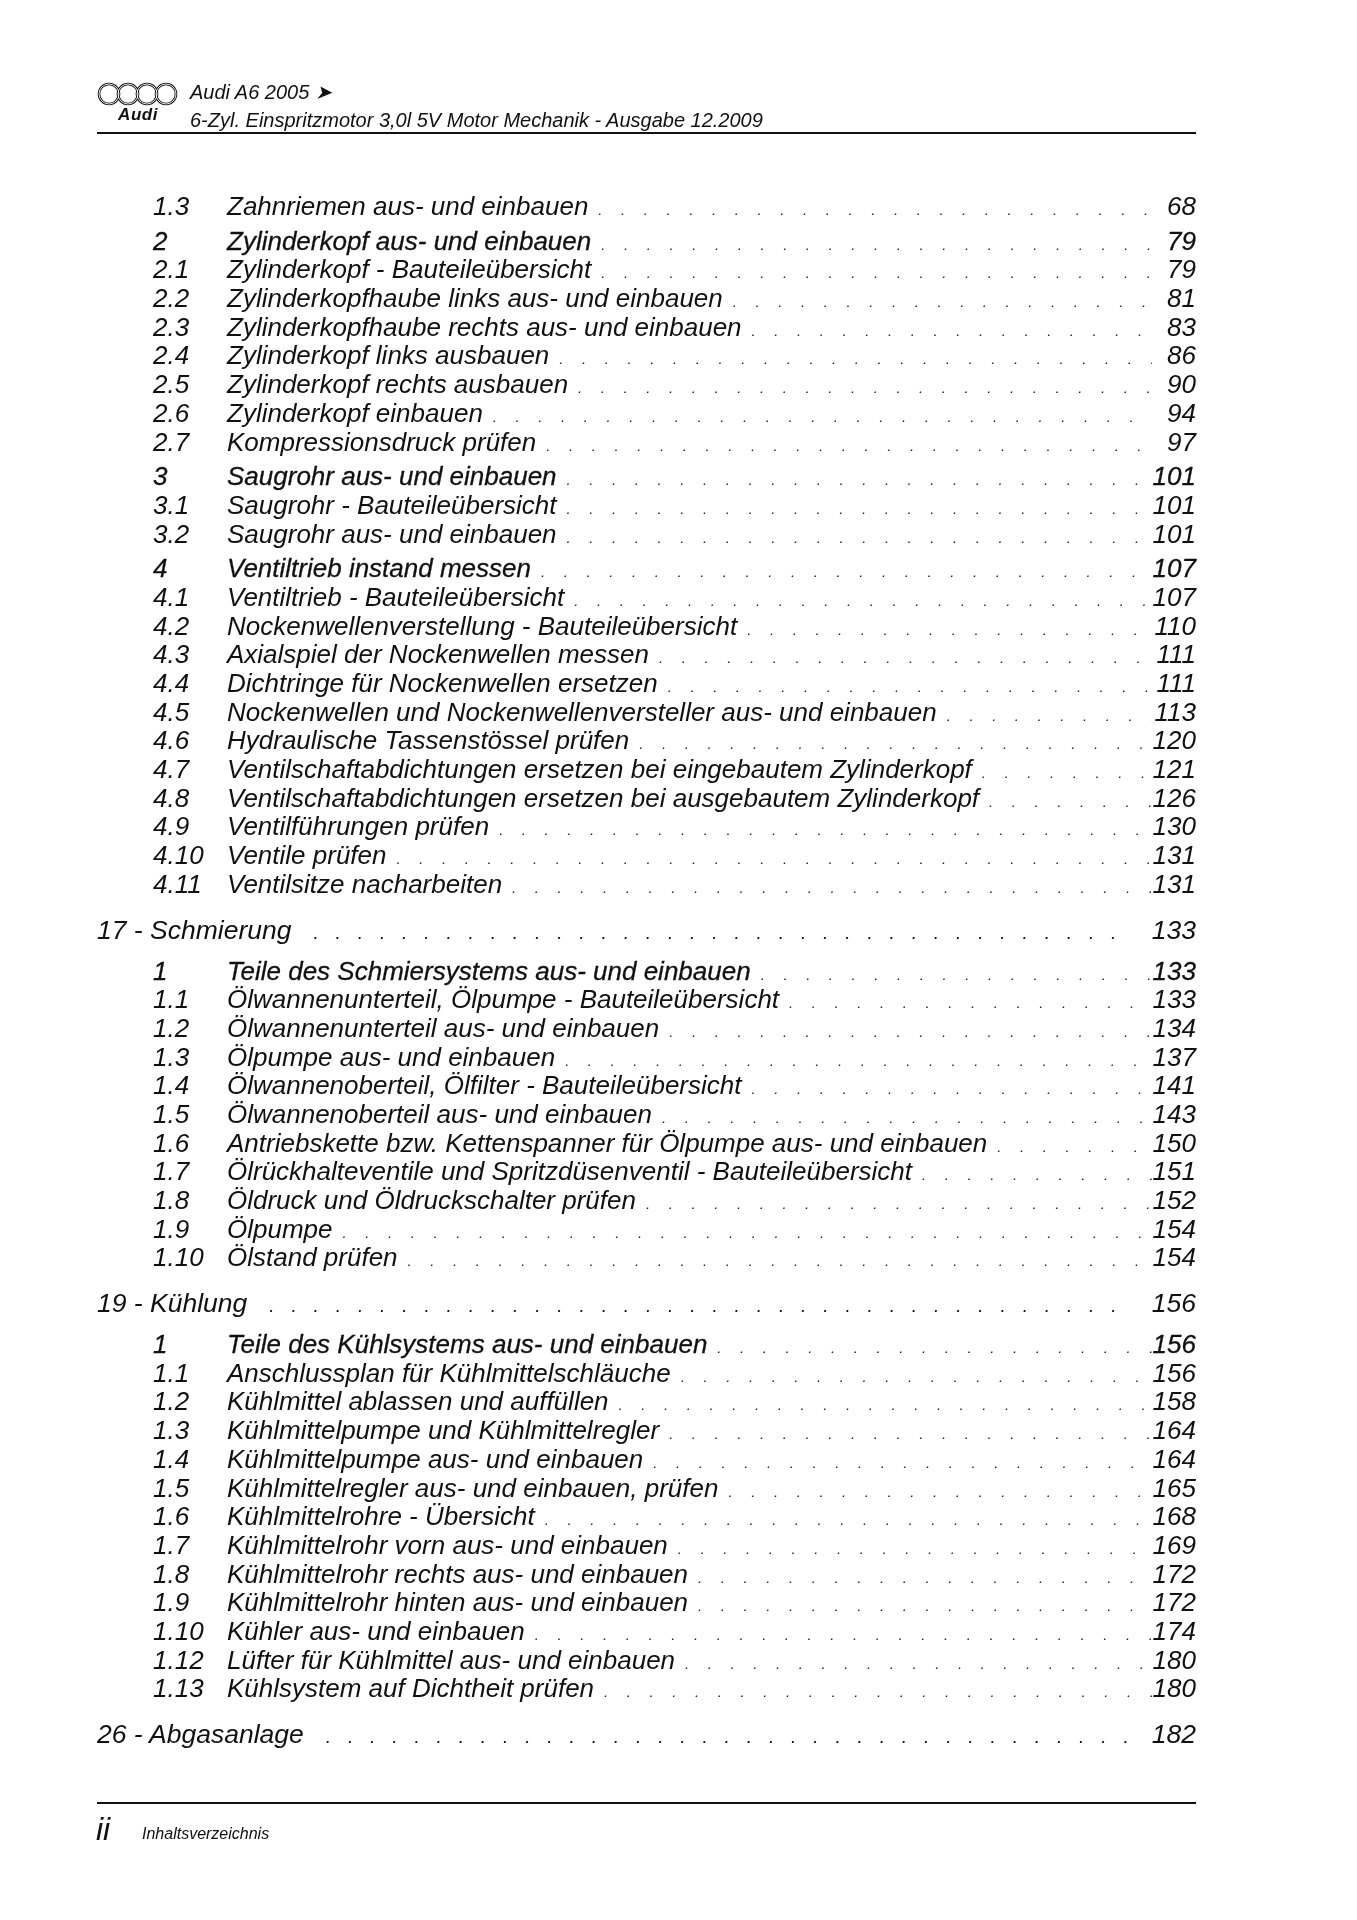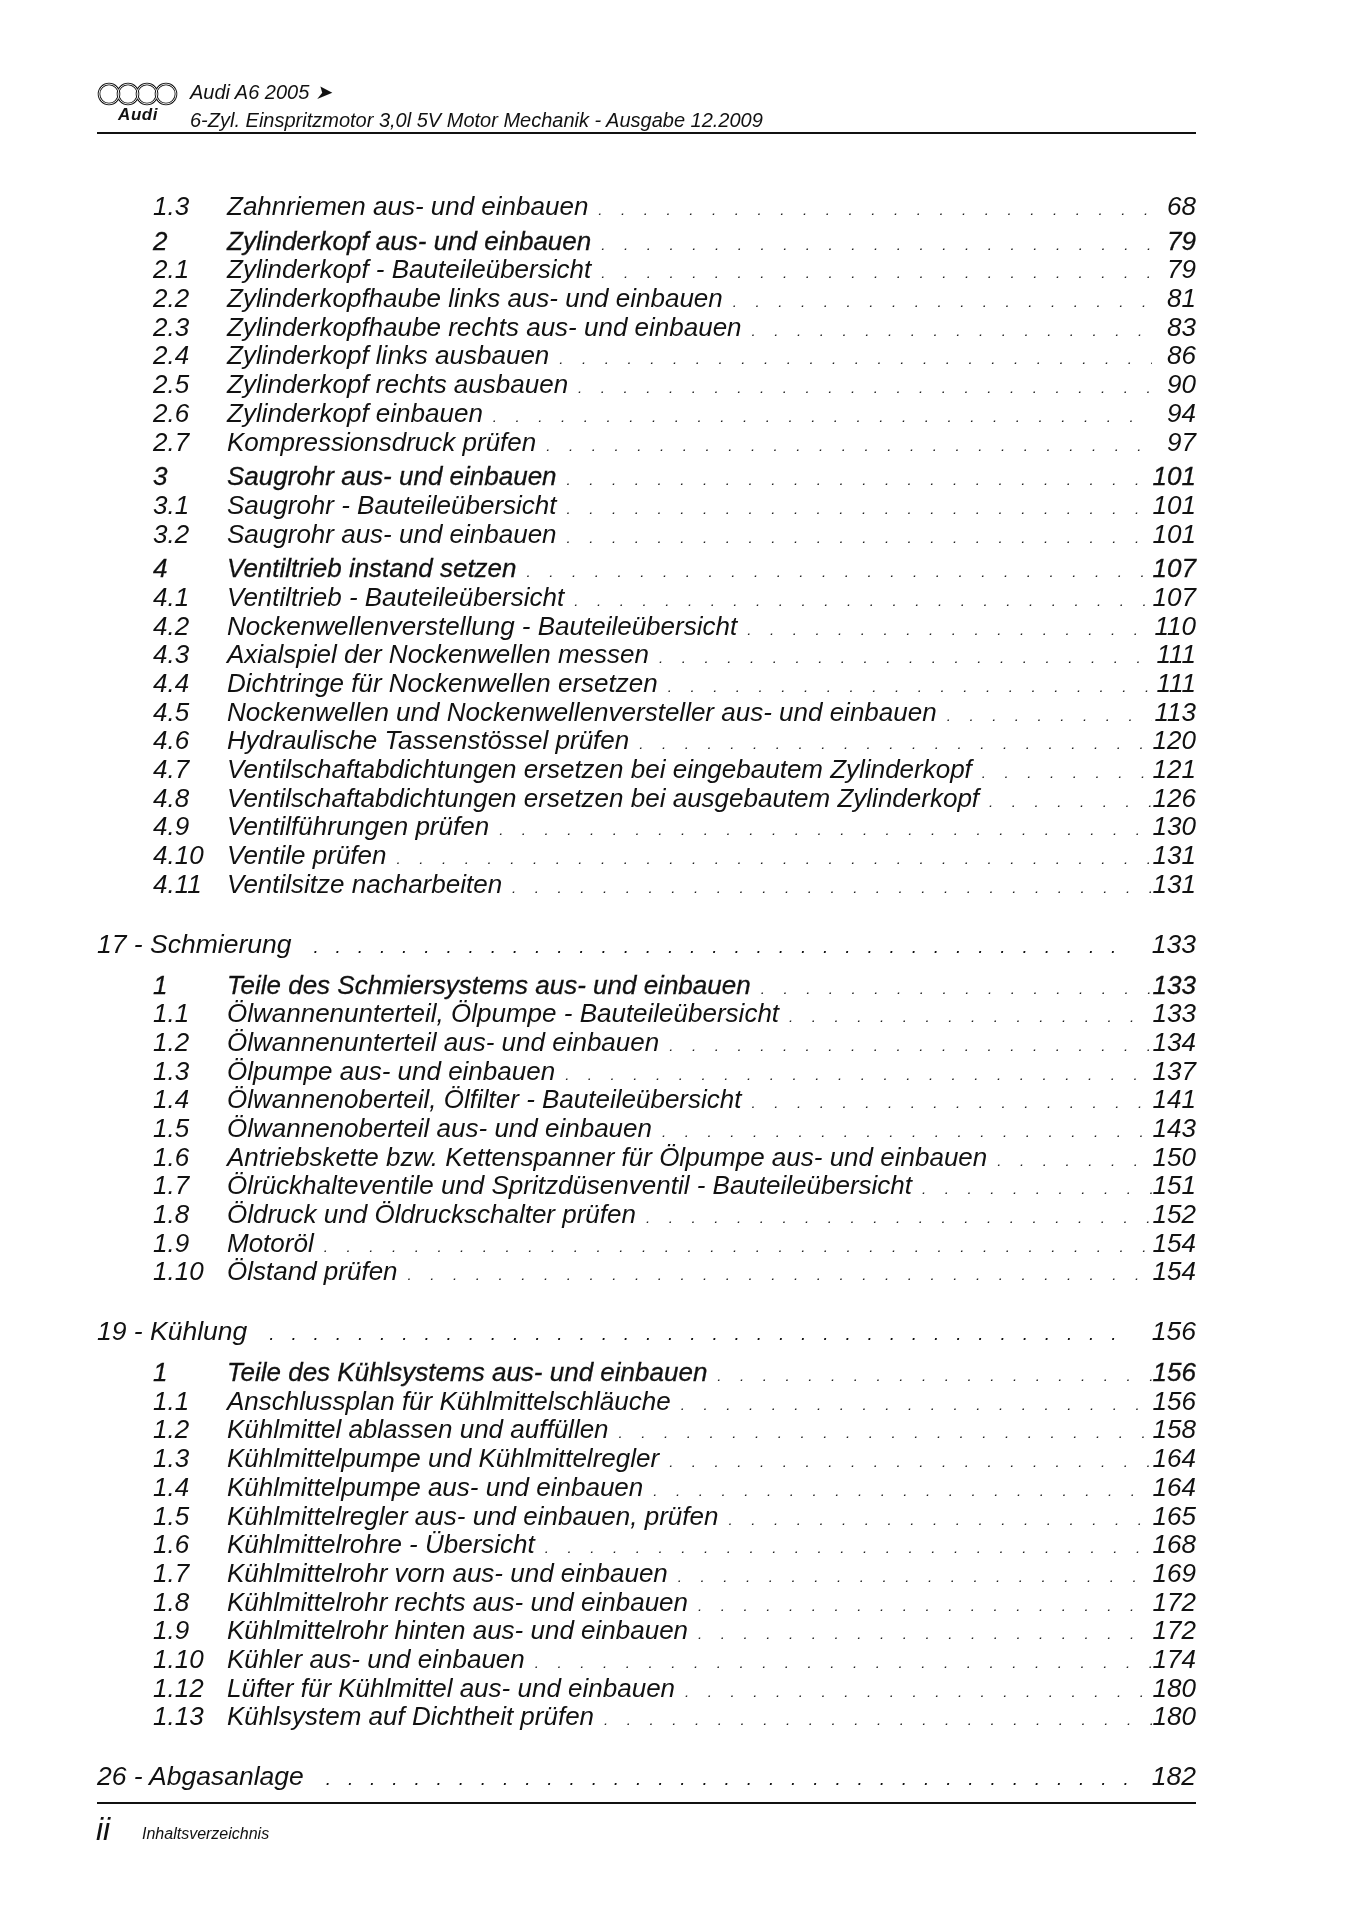--- a/index.html
+++ b/index.html
@@ -21,21 +21,21 @@
   .row { position: relative; display: flex; align-items: baseline; height: 28.7px;
          font-size: 26px; line-height: 28.7px; white-space: nowrap; }
   .row .num { width: 130px; padding-left: 56px; box-sizing: border-box; flex: none; }
   .row .title { flex: none; padding-right: 10px; }
   .row .leader { flex: 1 1 auto; overflow: hidden; color: #222; letter-spacing: 7.2px;
                  font-size: 15px; padding-right: 4px; }
   .row .leader::before { content: ". . . . . . . . . . . . . . . . . . . . . . . . . . . . . . . . . . . . . . . . . . . . . . . . . . . . . . . . . . . . . . . . . . . . . . . . . . . . . . . . . . . . . . . . . . . . . . . . . . . . . . . . . . . . . . . . . . . . . . . . . . . . . . . . . . . . . . ."; }
   .row .page { flex: none; width: 44px; text-align: right; }
   .row.group { margin-top: 6px; }
   .row.group .title, .row.group .num, .row.group .page { font-weight: 600; -webkit-text-stroke: 0.3px #111; font-weight: normal; }
-  .row.chapter { height: 42px; line-height: 42px; margin-top: 24px; font-size: 26.5px; gap: 8px; }
+  .row.chapter { height: 42px; line-height: 42px; margin-top: 10px; font-size: 26.5px; gap: 8px; }
   .row.chapter .title { padding-left: 0; padding-right: 14px; }
   .row.chapter .leader { font-size: 19px; letter-spacing: 5.8px; color: #111; }
   .row.chapter .page { width: 54px; font-size: 26.5px; }
 
   
   .foot-num { left: 96px; top: 1812px; font-size: 32px; line-height: 34px; }
   .foot-label { left: 142px; top: 1824px; font-size: 16px; line-height: 20px; }
 </style>
 </head>
 <body>
@@ -129,21 +129,21 @@
       <span class="page">101</span>
     </div>
     <div class="row">
       <span class="num">3.2</span>
       <span class="title">Saugrohr aus- und einbauen</span>
       <span class="leader"></span>
       <span class="page">101</span>
     </div>
     <div class="row group">
       <span class="num">4</span>
-      <span class="title">Ventiltrieb instand setzen</span>
+      <span class="title">Ventiltrieb instand messen</span>
       <span class="leader"></span>
       <span class="page">107</span>
     </div>
     <div class="row">
       <span class="num">4.1</span>
       <span class="title">Ventiltrieb - Bauteileübersicht</span>
       <span class="leader"></span>
       <span class="page">107</span>
     </div>
     <div class="row">
@@ -260,21 +260,21 @@
       <span class="page">151</span>
     </div>
     <div class="row">
       <span class="num">1.8</span>
       <span class="title">Öldruck und Öldruckschalter prüfen</span>
       <span class="leader"></span>
       <span class="page">152</span>
     </div>
     <div class="row">
       <span class="num">1.9</span>
-      <span class="title">Motoröl</span>
+      <span class="title">Ölpumpe</span>
       <span class="leader"></span>
       <span class="page">154</span>
     </div>
     <div class="row">
       <span class="num">1.10</span>
       <span class="title">Ölstand prüfen</span>
       <span class="leader"></span>
       <span class="page">154</span>
     </div>
     <div class="row chapter">

